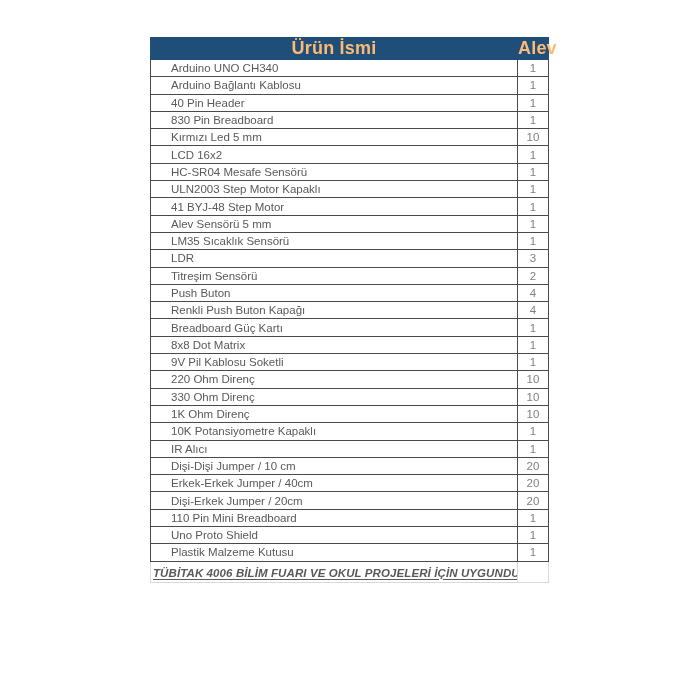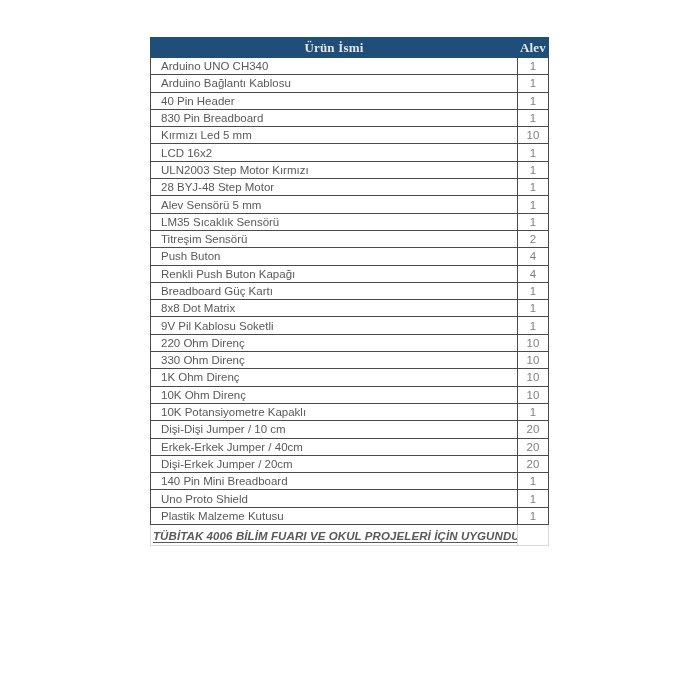--- a/index.html
+++ b/index.html
@@ -21,44 +21,43 @@
     top: 37px;
     width: 398px;
     border-collapse: collapse;
     table-layout: fixed;
   }
   col.col-name { width: 367px; }
   col.col-qty  { width: 31px; }
 
   thead th {
     background: #1F4E79;
-    color: #e5e5e5;
+    color: #fdba74;
     font-weight: bold;
-    font-size: 13px;
+    font-size: 18px;
     height: 19px;
     padding: 0;
     text-align: center;
     border: 1px solid #1F4E79;
     letter-spacing: 0.2px;
-    font-family: Liberation Serif, serif;
   }
   tbody td {
     height: 16.3px;
     padding: 0;
     font-size: 11.5px;
     color: #595959;
     border: 1px solid #4a4a4a;
     background: #ffffff;
     white-space: nowrap;
     overflow: hidden;
     line-height: 16px;
   }
   tbody td.name-cell {
     text-align: left;
-    padding-left: 10px;
+    padding-left: 20px;
   }
   tbody td.qty-cell {
     text-align: center;
     color: #808080;
   }
   tfoot td {
     height: 20px;
     padding: 0;
     border: 1px solid #d9d9d9;
     border-top: 1px solid #4a4a4a;
@@ -122,41 +121,49 @@
           <td class="qty-cell">10</td>
         </tr>
 
 
 
         <tr>
           <td class="name-cell">LCD 16x2</td>
           <td class="qty-cell">1</td>
         </tr>
 
-
-        <tr>
-          <td class="name-cell">ULN2003 Step Motor Kırmızı</td>
-          <td class="qty-cell">1</td>
-        </tr>
-
-        <tr>
-          <td class="name-cell">28 BYJ-48 Step Motor</td>
+        <tr>
+          <td class="name-cell">HC-SR04 Mesafe Sensörü</td>
+          <td class="qty-cell">1</td>
+        </tr>
+
+        <tr>
+          <td class="name-cell">ULN2003 Step Motor Kapaklı</td>
+          <td class="qty-cell">1</td>
+        </tr>
+
+        <tr>
+          <td class="name-cell">41 BYJ-48 Step Motor</td>
           <td class="qty-cell">1</td>
         </tr>
 
         <tr>
           <td class="name-cell">Alev Sensörü 5 mm</td>
           <td class="qty-cell">1</td>
         </tr>
 
         <tr>
           <td class="name-cell">LM35 Sıcaklık Sensörü</td>
           <td class="qty-cell">1</td>
         </tr>
 
+        <tr>
+          <td class="name-cell">LDR</td>
+          <td class="qty-cell">3</td>
+        </tr>
 
         <tr>
           <td class="name-cell">Titreşim Sensörü</td>
           <td class="qty-cell">2</td>
         </tr>
 
         <tr>
           <td class="name-cell">Push Buton</td>
           <td class="qty-cell">4</td>
         </tr>
@@ -190,51 +197,51 @@
         <tr>
           <td class="name-cell">330 Ohm Direnç</td>
           <td class="qty-cell">10</td>
         </tr>
 
         <tr>
           <td class="name-cell">1K Ohm Direnç</td>
           <td class="qty-cell">10</td>
         </tr>
 
-        <tr>
-          <td class="name-cell">10K Ohm Direnç</td>
-          <td class="qty-cell">10</td>
-        </tr>
 
         <tr>
           <td class="name-cell">10K Potansiyometre Kapaklı</td>
           <td class="qty-cell">1</td>
         </tr>
 
 
 
+        <tr>
+          <td class="name-cell">IR Alıcı</td>
+          <td class="qty-cell">1</td>
+        </tr>
 
 
         <tr>
           <td class="name-cell">Dişi-Dişi Jumper / 10 cm</td>
           <td class="qty-cell">20</td>
         </tr>
 
         <tr>
           <td class="name-cell">Erkek-Erkek Jumper / 40cm</td>
           <td class="qty-cell">20</td>
         </tr>
 
         <tr>
           <td class="name-cell">Dişi-Erkek Jumper / 20cm</td>
           <td class="qty-cell">20</td>
         </tr>
 
         <tr>
-          <td class="name-cell">140 Pin Mini Breadboard</td>
+          <td class="name-cell">110 Pin Mini Breadboard</td>
           <td class="qty-cell">1</td>
         </tr>
 
         <tr>
           <td class="name-cell">Uno Proto Shield</td>
           <td class="qty-cell">1</td>
         </tr>
 
         <tr>
           <td class="name-cell">Plastik Malzeme Kutusu</td>

